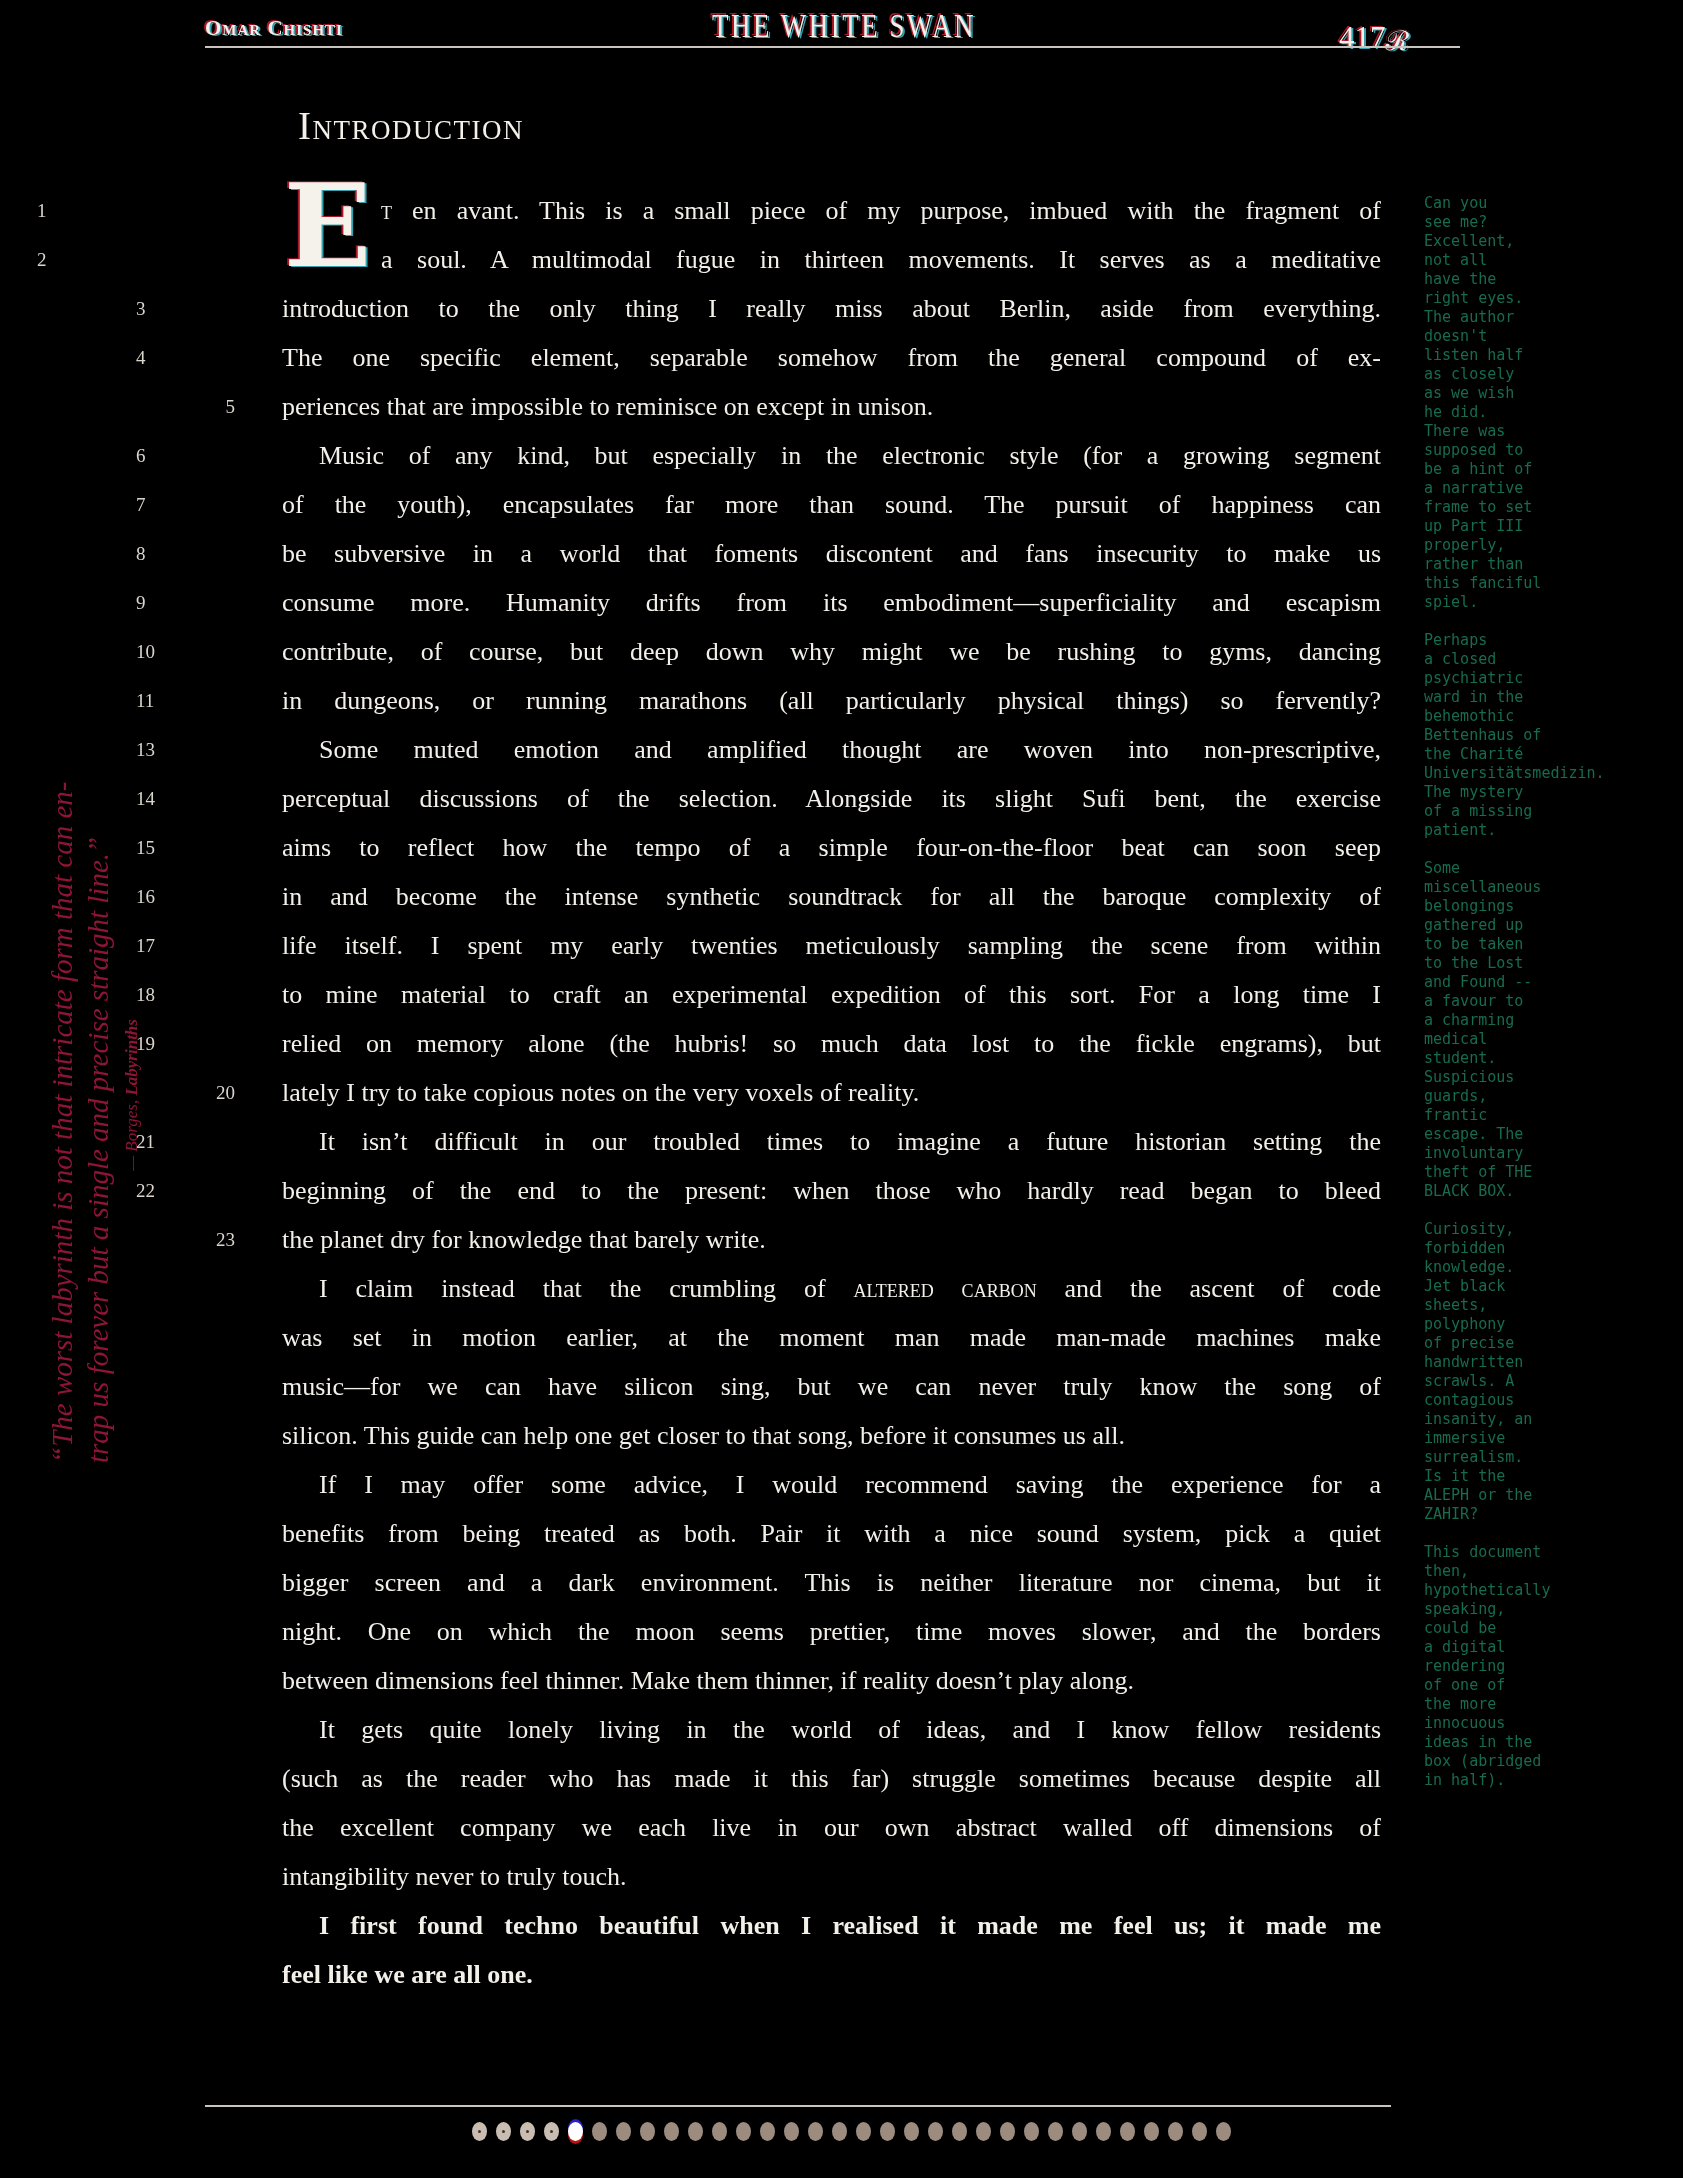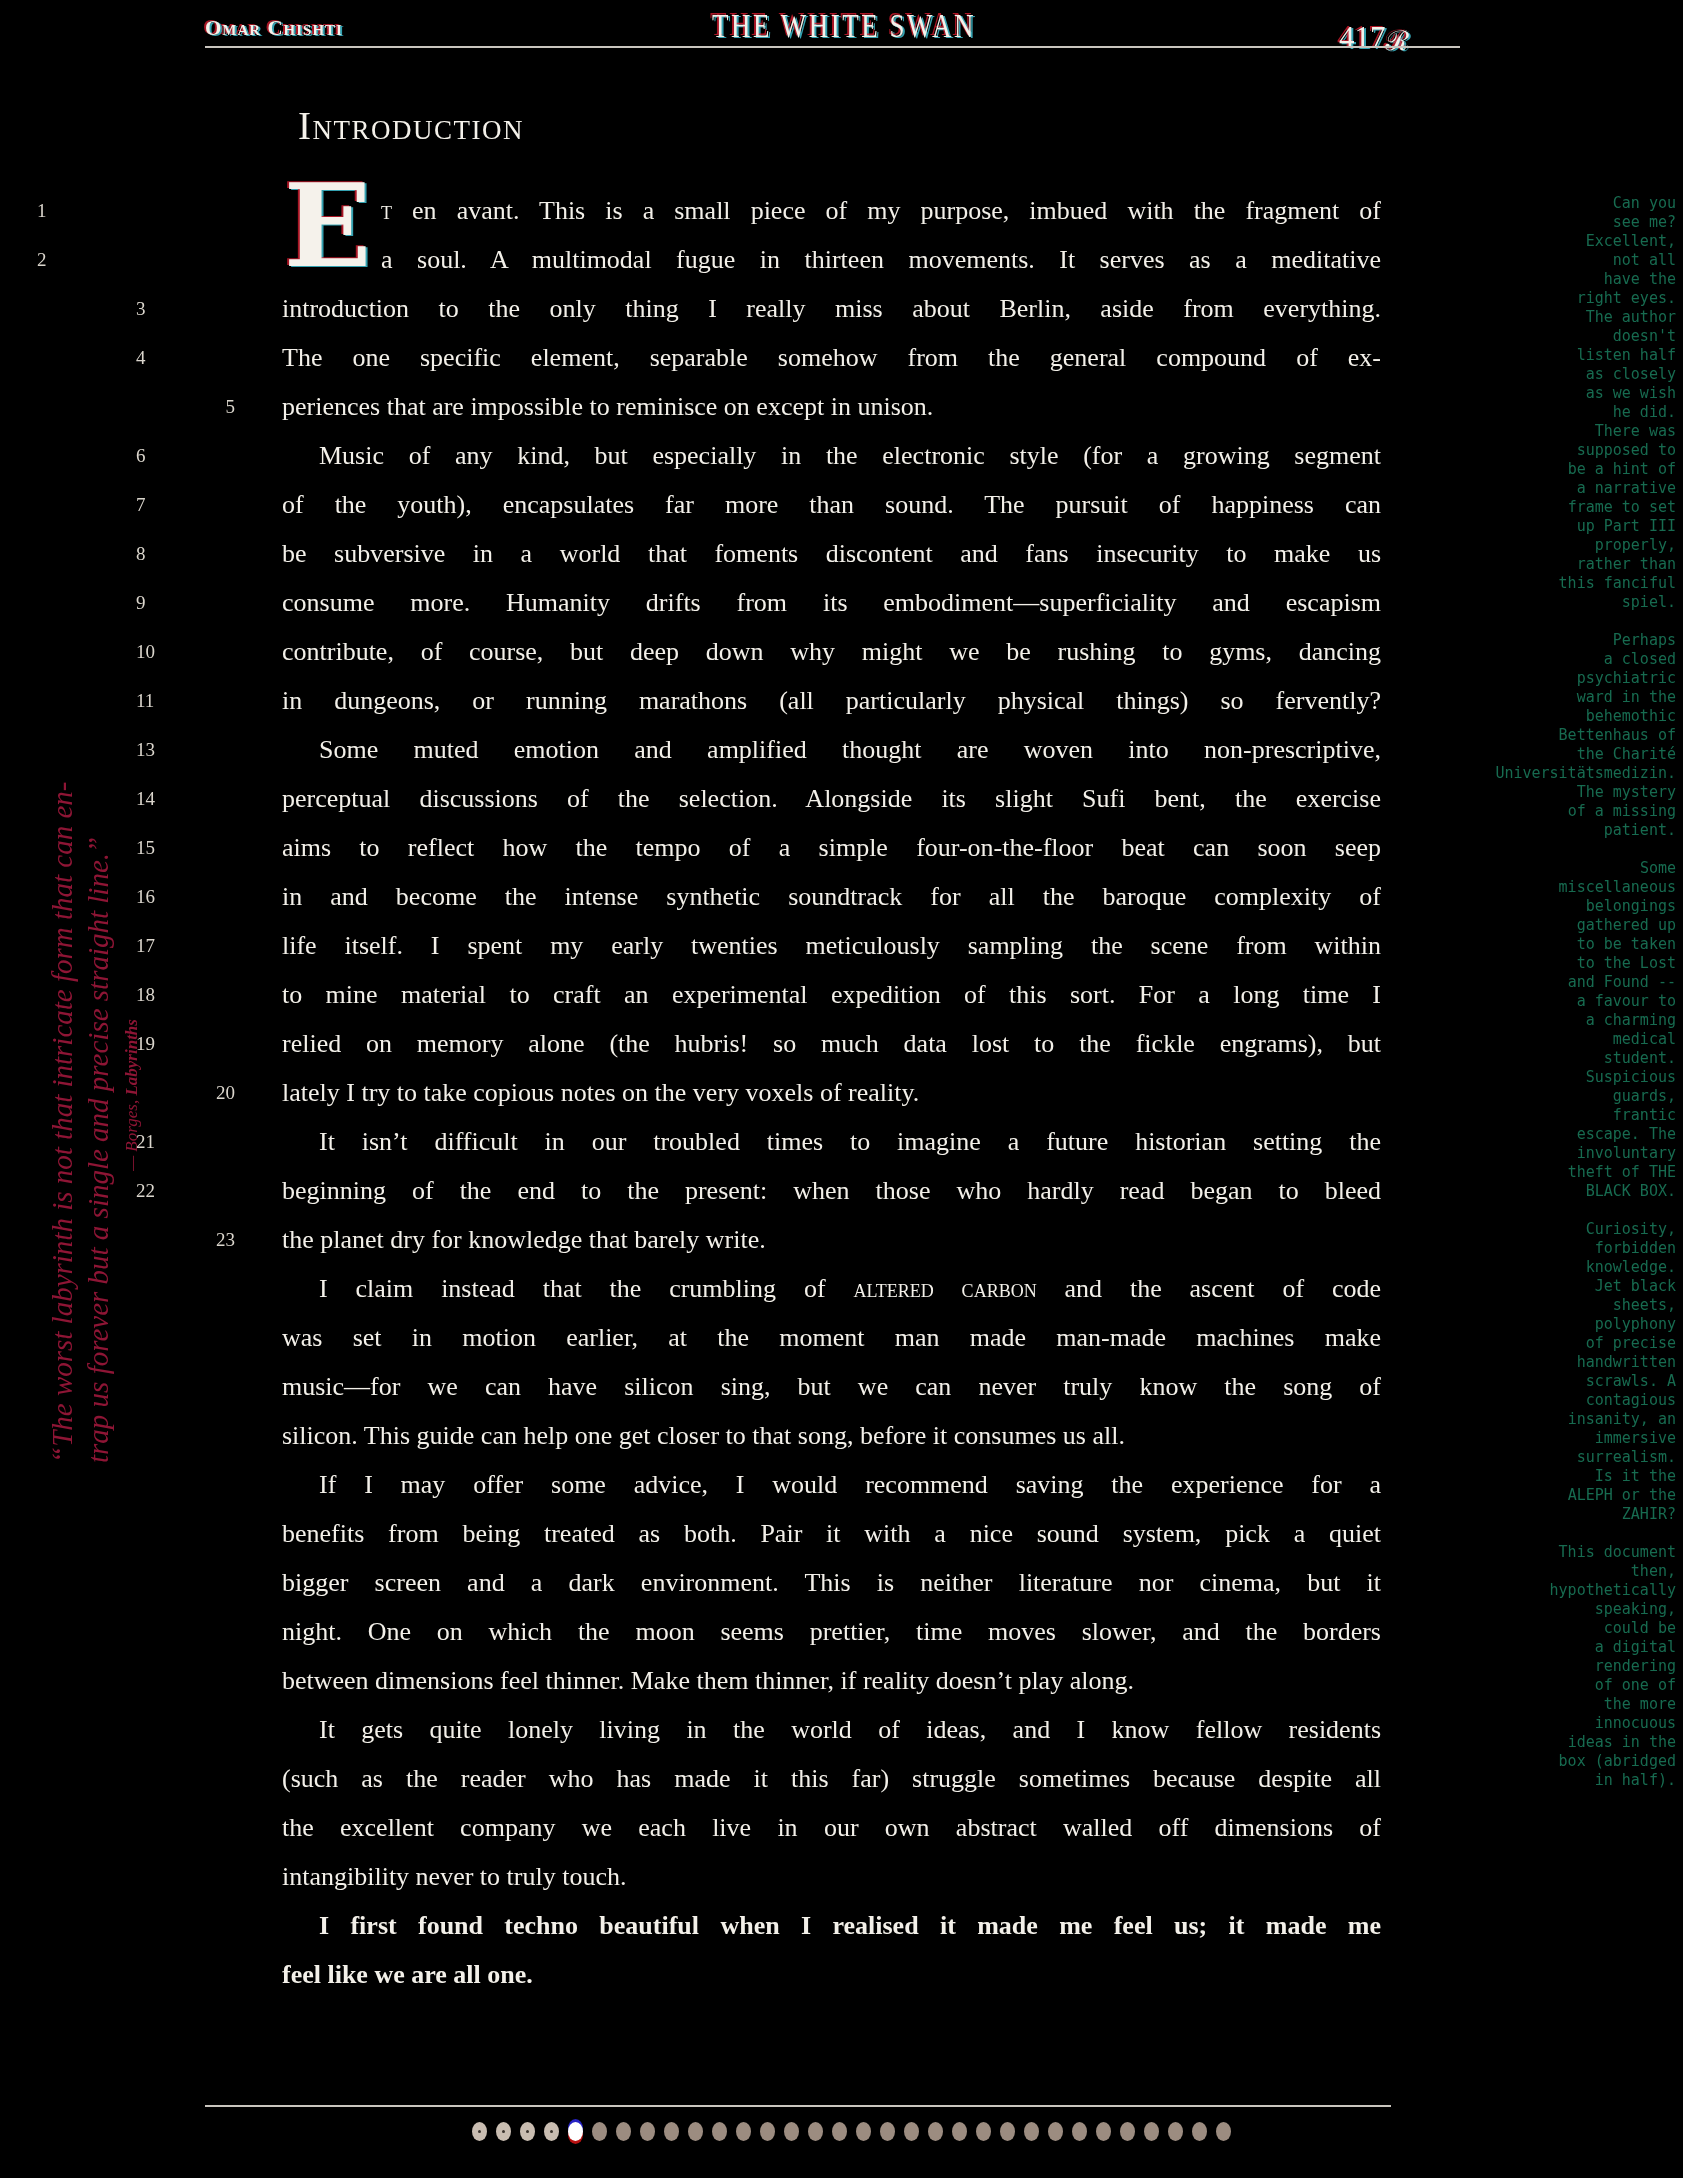--- a/index.html
+++ b/index.html
@@ -53,21 +53,21 @@
     position:absolute; left:280px; top:174px; width:95px; font-size:115px;
     line-height:103px; color:#f5f2eb; font-family:"DejaVu Serif", serif;
     font-weight:bold; text-align:center;
   }
   
   .margin-col {
     position:absolute; left:1424px; top:194px; width:252px;
     font-family:"DejaVu Sans Mono","Liberation Mono",monospace;
     font-size:15px; line-height:19px; color:var(--green,#176b50);
   }
-  .margin-note { white-space:pre-line; margin:0 0 19px 0;text-align:right; }
+  .margin-note { white-space:pre-line; margin:0 0 19px 0; }
   
   .left-quote {
     position:absolute; left:44px; top:1463px; width:909px;
     transform:rotate(-90deg); transform-origin:0 0; color:var(--red,#8e1535);
   }
   .left-quote .q {
     font-style:italic; font-size:29px; line-height:36px; white-space:pre-line;
   }
   .left-quote .attr { margin-left:292px; margin-top:6px; font-size:17px; font-style:italic; }
   .left-quote .attr .t { font-weight:bold; }

